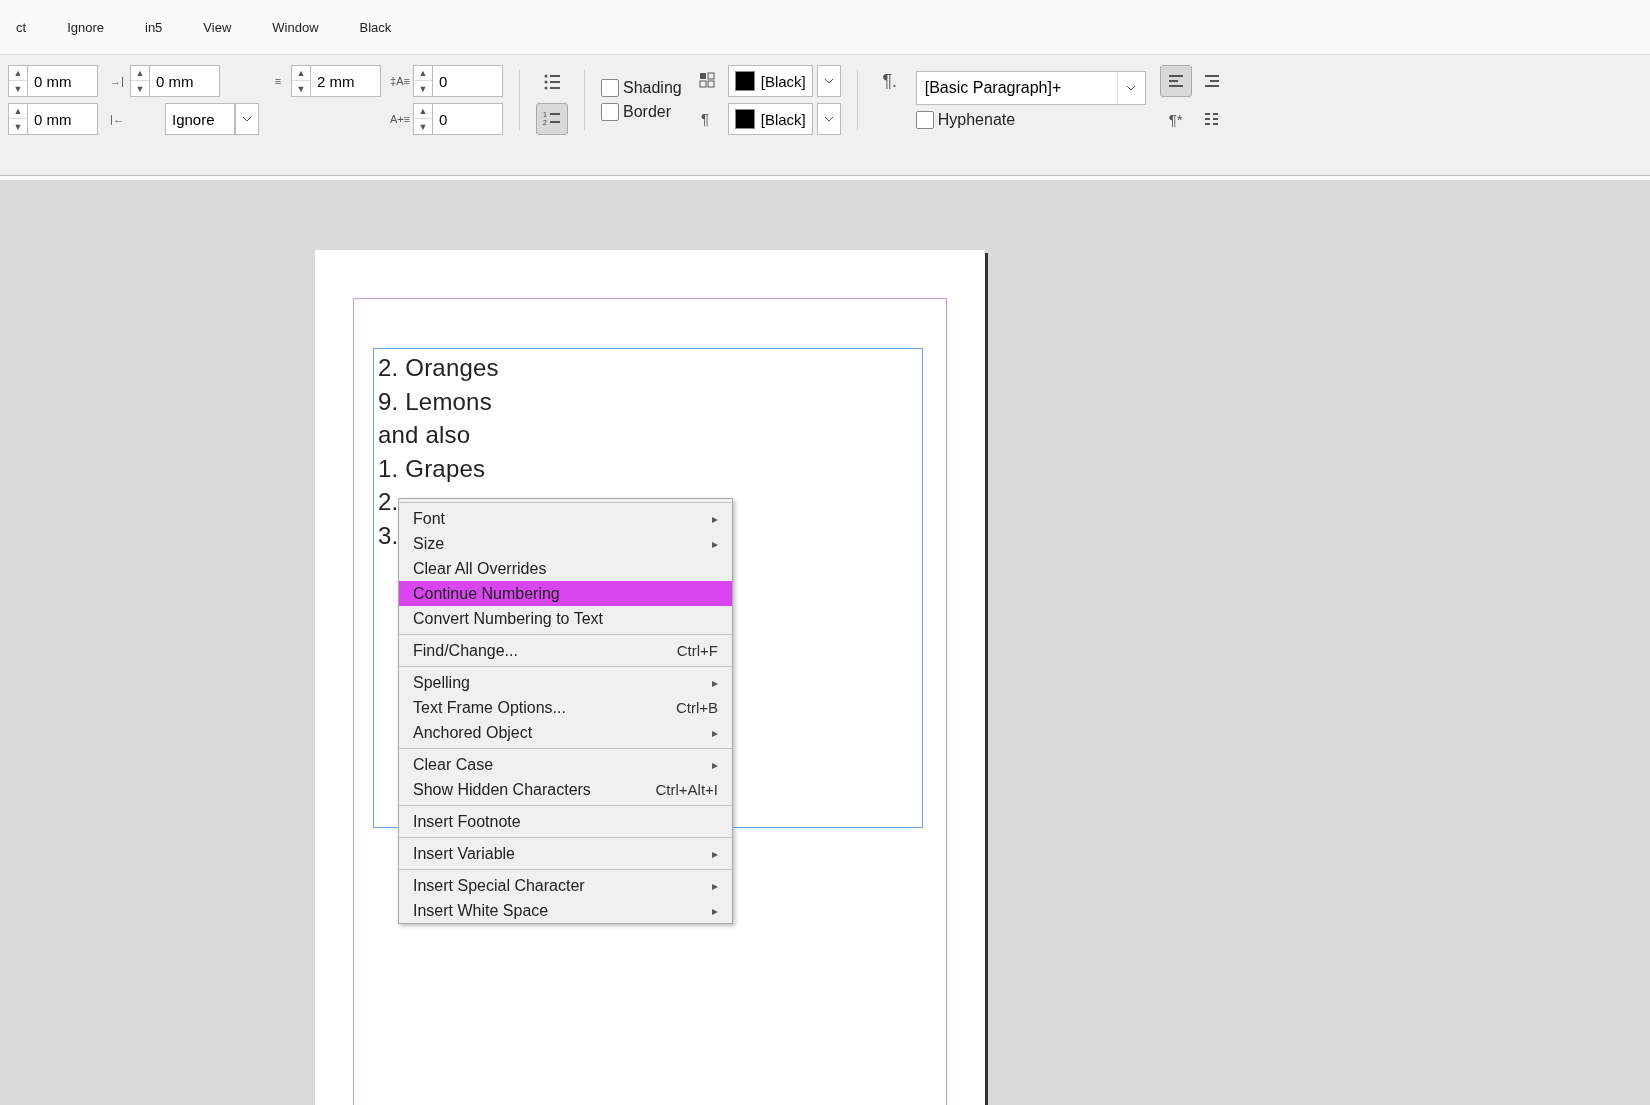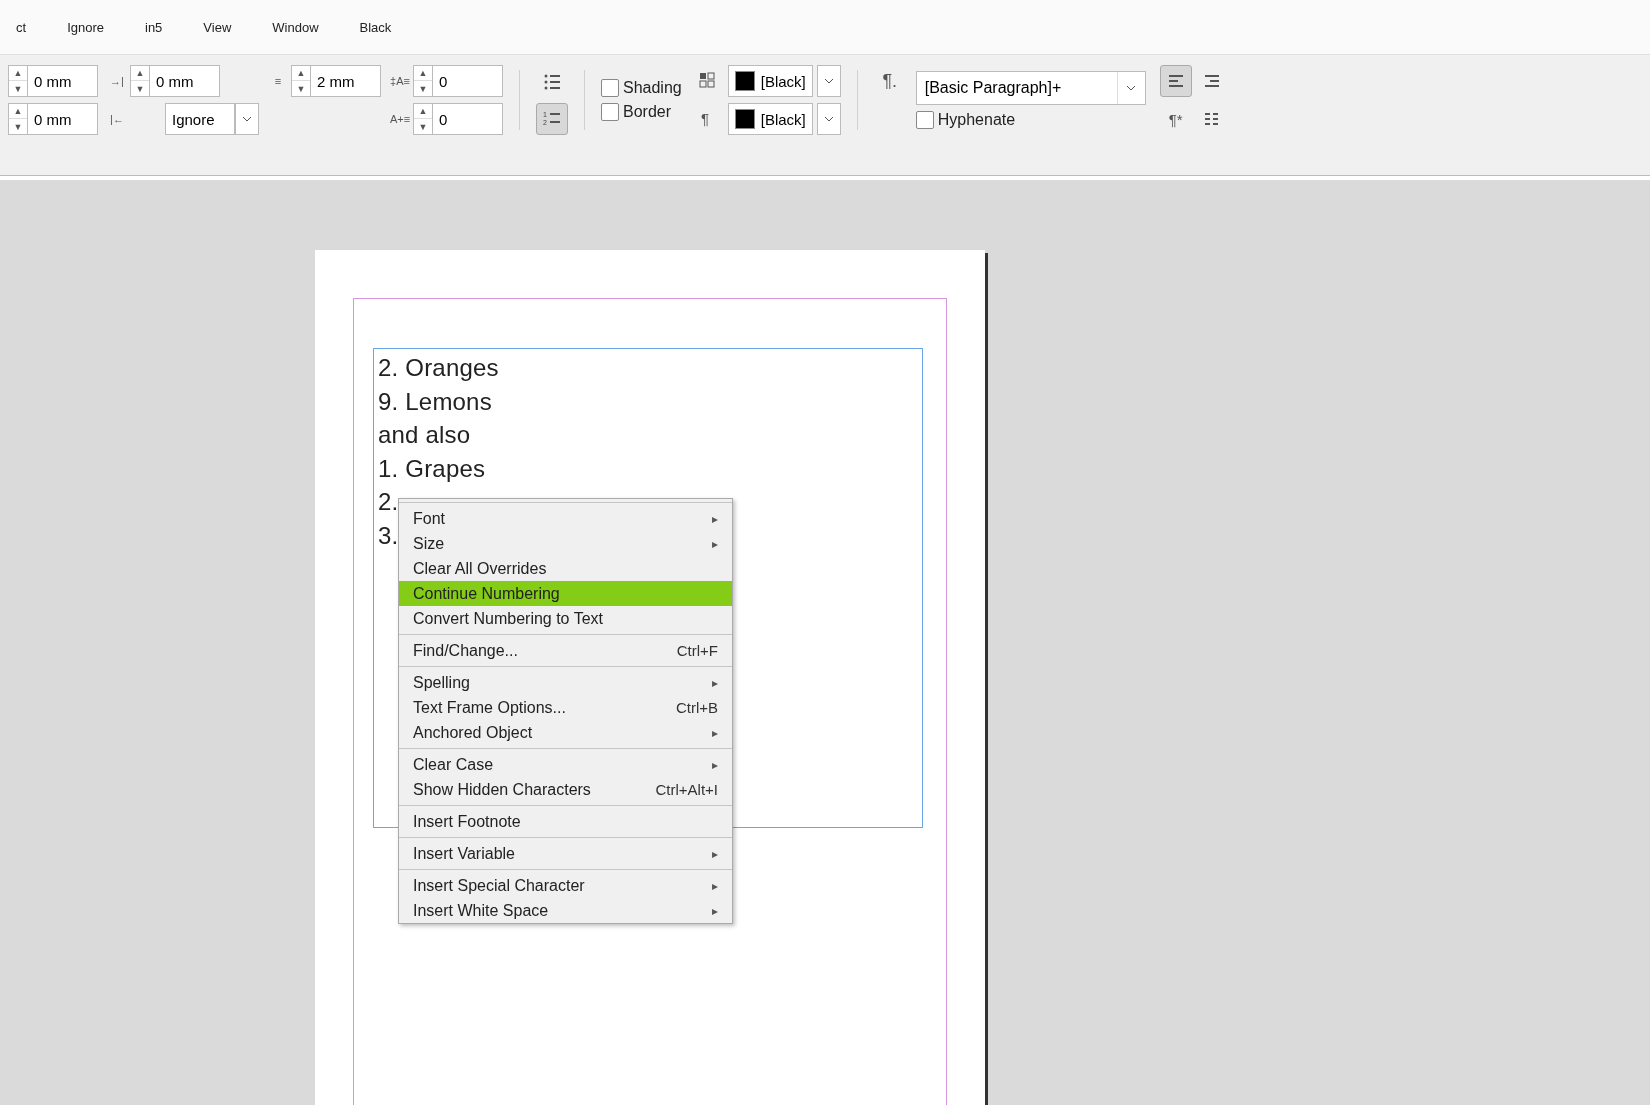--- a/index.html
+++ b/index.html
@@ -51,21 +51,21 @@
 
 .canvas { position:absolute; top:180px; left:0; right:0; bottom:0; background:#dadada; overflow:hidden;}
 .page { position:absolute; left:315px; top:70px; width:670px; height:930px; background:#fff; box-shadow:3px 3px 0 #333; }
 .margin-box { position:absolute; left:38px; top:48px; right:38px; bottom:38px; border:1px solid #d896e0; }
 .text-frame { position:absolute; left:58px; top:98px; width:550px; height:480px; border:1px solid #6aa7e8; padding:2px 4px;}
 .text-frame p { font-family: "Gill Sans MT", "Segoe UI", sans-serif; font-size:24px; color:#222; line-height:1.4; letter-spacing:0.2px;}
 
 
 .ctxmenu { position:absolute; background:#f0f0f0; border:1px solid #aaa; box-shadow:2px 2px 4px rgba(0,0,0,0.25); width:335px; font-size:16px; color:#222;}
 .ctxmenu .item { height:25px; display:flex; align-items:center; padding:0 14px; position:relative; white-space:nowrap;}
-.ctxmenu .item.highlight { background:#84cc16; }
+.ctxmenu .item.highlight { background:#d946ef; }
 .ctxmenu .item .shortcut { margin-left:auto; color:#333; font-size:15px;}
 .ctxmenu .item .sub { margin-left:auto; font-size:12px; color:#555;}
 .ctxmenu .divider { height:1px; background:#c5c5c5; margin:3px 0;}
 </style>
 </head>
 <body>
 
 <div class="menubar">
   <div class="menu-left">
     <span>ct</span>

